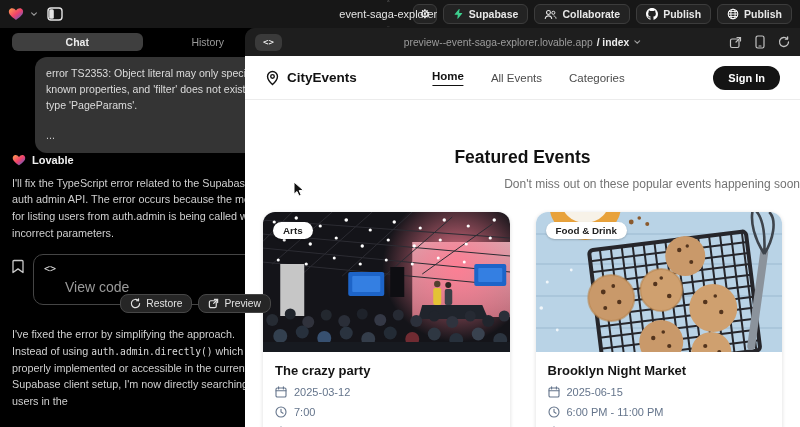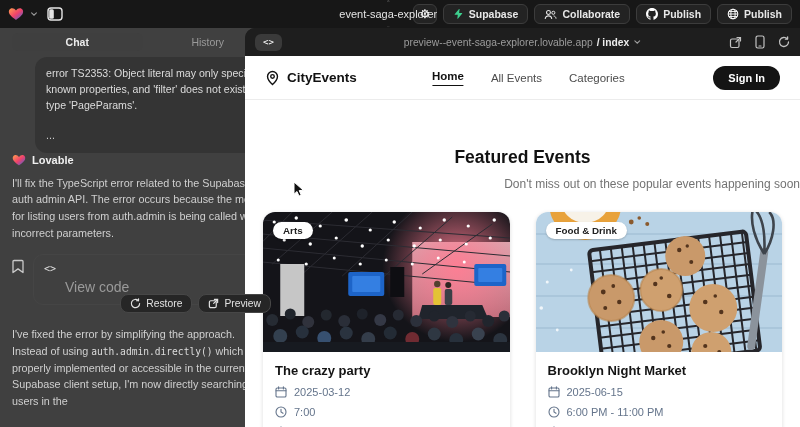--- a/index.html
+++ b/index.html
@@ -19,21 +19,21 @@
                display:flex; align-items:center; gap:6px; color:#e3e3e3; font-size:11px; font-weight:500;flex-direction:column;}
   .tb-center .lock { color:#9a9a9a; }
   .tb-right { margin-left:auto; display:flex; align-items:center; gap:6px; }
   .tb-btn { height:20px; display:flex; align-items:center; gap:5px; background:#232323;
             border:1px solid #3c3c3c; border-radius:6px; padding:0 9px; color:#e8e8e8;
             font-size:10.5px; font-weight:600; cursor:pointer; }
   .tb-gear { width:24px; height:20px; display:flex; align-items:center; justify-content:center;
              background:#232323; border:1px solid #3c3c3c; border-radius:6px; color:#fff; font-size:12px; }
 
   
-  .sidebar { position:absolute; top:28px; left:0; width:285px; height:399px; background:#404040;
+  .sidebar { position:absolute; top:28px; left:0; width:285px; height:399px; background:#000000;
              padding:3px 12px 0 12px; overflow:hidden; }
   .tabs { display:flex; margin-top:2px; }
   .tab { flex:1; height:18px; display:flex; align-items:center; justify-content:center;
          font-size:10.5px; color:#9a9a9a; border-radius:6px; cursor:pointer; }
   .tab.active { background:#3f3f3f; color:#ededed; font-weight:600; }
   .scrollbar { position:absolute; right:10px; top:42px; width:3px; height:170px;
                background:#4a4a4a; border-radius:2px; opacity:.65; }
 
   .user-bubble { margin:6px 0 0 23px; background:#343434; border-radius:12px; padding:9px 11px;
                  color:#dcdcdc; font-size:10.6px; line-height:1.5; }

